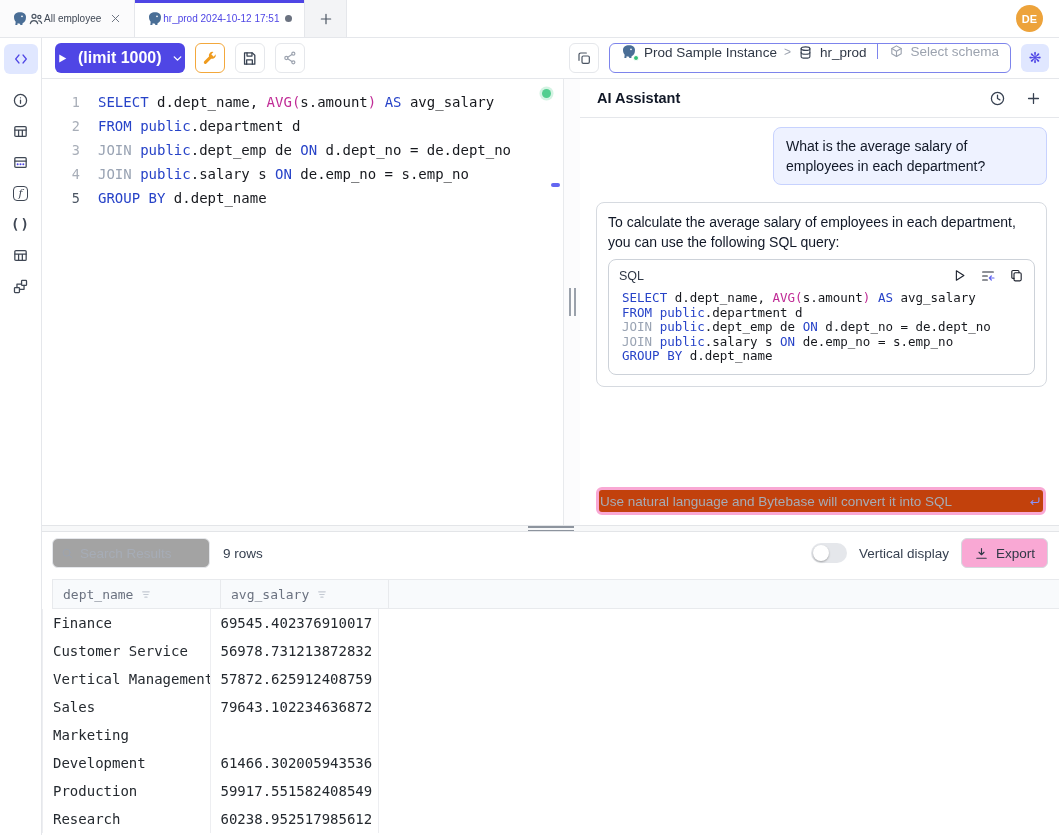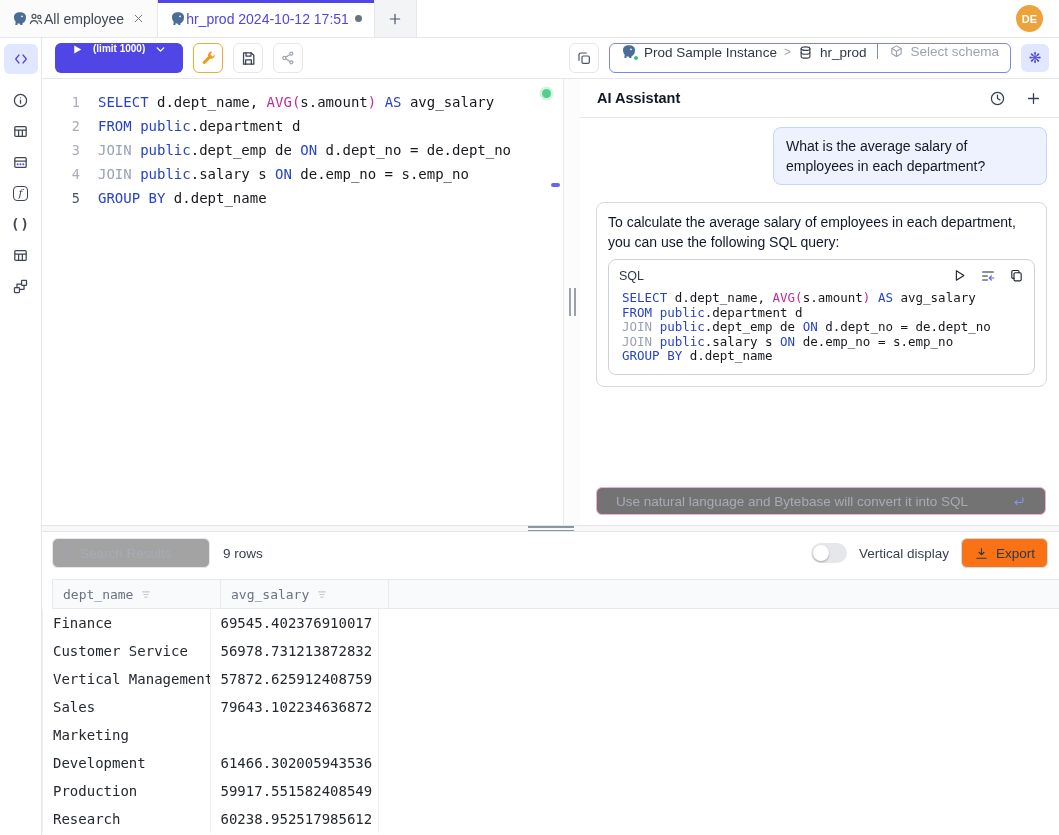--- a/index.html
+++ b/index.html
@@ -4,39 +4,39 @@
 <style>
   *{box-sizing:border-box;margin:0;padding:0}
   html,body{width:1059px;height:835px}
   body{font-family:"Liberation Sans",sans-serif;background:#fff;color:#1f2430;overflow:hidden}
   .app{position:relative;width:1059px;height:835px;background:#fff}
   svg{display:block}
   .stroke{fill:none;stroke:currentColor;stroke-width:1.8;stroke-linecap:round;stroke-linejoin:round}
 
   
   .tabbar{position:absolute;left:0;top:0;right:0;height:38px;background:#fff;border-bottom:1px solid #e5e7eb;display:flex;align-items:stretch}
-  .tab{display:flex;align-items:center;gap:0;padding:0 12px;border-right:1px solid #e5e7eb;font-size:14px;cursor:pointer}
+  .tab{display:flex;align-items:center;gap:0;padding:0 12px;border-right:1px solid #e5e7eb;font-size:10px;cursor:pointer}
   .tab--inactive{background:#fbfbfc;color:#3f4754}
   .tab--active{background:#fff;color:#4f46e5;box-shadow:inset 0 3px 0 #4f46e5}
   .tab-close{color:#6b7280;margin-left:8px;display:flex}
   .dirty-dot{width:7px;height:7px;border-radius:50%;background:#6b7280;margin-left:6px}
   .newtab{width:42px;display:flex;align-items:center;justify-content:center;background:#f3f4f6;border-right:1px solid #e5e7eb;color:#4b5563;cursor:pointer}
   .avatar{position:absolute;right:16px;top:5px;width:27px;height:27px;border-radius:50%;background:#eda33b;color:#fff;font-size:11px;font-weight:bold;display:flex;align-items:center;justify-content:center;cursor:pointer}
 
   
   .sidebar{position:absolute;left:0;top:38px;bottom:0;width:42px;background:#fff;border-right:1px solid #e5e7eb;display:flex;flex-direction:column;align-items:center}
   .side-code{margin-top:6px;width:34px;height:30px;border-radius:6px;background:#e0e7ff;color:#4f46e5;display:flex;align-items:center;justify-content:center;cursor:pointer}
   .side-icons{margin-top:17px;display:flex;flex-direction:column;gap:13px;color:#3f4754}
   .side-ic{width:18px;height:18px;display:flex;align-items:center;justify-content:center;cursor:pointer}
   .fxbox{width:15px;height:15px;border:1.6px solid currentColor;border-radius:4px;font-family:"DejaVu Serif",serif;font-style:italic;font-size:11px;display:flex;align-items:center;justify-content:center}
   .parens{font-family:"DejaVu Sans Mono",monospace;font-size:14px;font-weight:bold;letter-spacing:1px}
 
   
   .toolbar{position:absolute;left:42px;top:38px;right:0;height:41px;background:#fff;border-bottom:1px solid #e5e7eb;display:flex;align-items:center;padding:0 10px 0 13px}
-  .run-btn{height:30px;background:#4f46e5;color:#fff;border:0;border-radius:6px;display:flex;align-items:flex-start;gap:9px;padding:0 16px;font-size:10px;font-weight:bold;font-family:inherit;cursor:pointer}
+  .run-btn{height:30px;background:#4f46e5;color:#fff;border:0;border-radius:6px;display:flex;align-items:center;gap:9px;padding:0 1px;font-size:16px;font-weight:bold;font-family:inherit;cursor:pointer}
   .icon-btn{width:30px;height:30px;border:1px solid #e5e7eb;border-radius:6px;background:#fff;display:flex;align-items:center;justify-content:center;margin-left:10px;color:#374151;cursor:pointer}
   .icon-btn--wrench{border-color:#f3a83c;color:#ef9b1d}
   .icon-btn--share{color:#9ca3af}
   .tb-spacer{flex:1}
   .conn-chip{height:30px;border:1px solid #7d84ec;border-radius:6px;display:flex;align-items:flex-start;margin-left:10px;font-size:13.5px;color:#303846;background:#fff;cursor:pointer}
   .conn-main{display:flex;align-items:center;gap:7px;padding:0 11px}
   .conn-sep{color:#9ca3af;font-size:12px}
   .conn-schema{display:flex;align-items:center;gap:6px;padding:0 11px;border-left:1px solid #7d84ec;color:#9ca3af}
   .ai-btn{width:28px;height:28px;margin-left:10px;border-radius:6px;background:#e0e7ff;color:#4f46e5;display:flex;align-items:center;justify-content:center;font-size:15px;cursor:pointer}
   .pgwrap{position:relative;display:flex}
@@ -67,41 +67,41 @@
   .ai-hicons{margin-left:auto;display:flex;gap:19px;color:#374151}
   .ai-hicons .hic{cursor:pointer;display:flex}
   .ai-chat{padding:9px 12px 0 16px}
   .bubble-user{margin-left:auto;width:fit-content;max-width:274px;background:#eef2ff;border:1px solid #c7d2fe;border-radius:8px;padding:8px 12px;font-size:14px;line-height:20px;color:#111827}
   .assistant-box{margin-top:17px;border:1px solid #d6dae0;border-radius:8px;padding:9px 11px 11px 11px;font-size:14px;line-height:20px;color:#111827;background:#fff}
   .sql-block{margin-top:7px;border:1px solid #cdd2d9;border-radius:8px;background:#fff}
   .sql-head{display:flex;align-items:center;padding:6px 10px 0 10px;font-size:12.5px;color:#303846}
   .sql-head-icons{margin-left:auto;display:flex;gap:13px;color:#1f2430}
   .sql-head-icons .hic{cursor:pointer;display:flex}
   .sql-code{padding:5px 10px 10px 13px;font-family:"DejaVu Sans Mono",monospace;font-size:12.5px;line-height:14.5px;white-space:pre}
-  .ai-input{position:absolute;left:16px;right:13px;bottom:10px;height:28px;border:1px solid #f9a8d4;border-radius:6px;display:flex;align-items:center;padding:0 19px;background:#737373}
+  .ai-input{position:absolute;left:16px;right:13px;bottom:10px;height:28px;border:3px solid #f9a8d4;border-radius:6px;display:flex;align-items:center;padding:0 1px;background:#c2410c}
   .ai-input input{flex:1;border:0;outline:0;font-size:13.5px;font-family:inherit;color:#111827;background:transparent}
   .ai-input input::placeholder{color:#a6acb6}
   .enter-icon{color:#8b93f8;display:flex;cursor:pointer}
 
   
   .hsplitter{position:absolute;left:42px;top:525px;right:0;height:7px;background:#f7f8f9;border-top:1px solid #e3e5e8;border-bottom:1px solid #e3e5e8;display:flex;flex-direction:column;align-items:center;justify-content:center;gap:2px;cursor:row-resize}
   .hsplitter i{display:block;width:46px;height:1.5px;background:#8d949e}
 
   
   .results{position:absolute;left:42px;top:532px;right:0;bottom:0;background:#fff}
   .res-controls{display:flex;align-items:center;height:42px;padding:0 10px}
   .search-box{width:158px;height:30px;border:1px solid #e5e7eb;border-radius:6px;display:flex;align-items:center;gap:6px;padding:0 8px;color:#9ca3af;background:#a3a3a3}
   .search-box input{width:100%;border:0;outline:0;font-size:13.5px;font-family:inherit;color:#111827;background:transparent}
   .search-box input::placeholder{color:#a6acb6}
   .rowcount{margin-left:13px;font-size:13.5px;color:#374151}
   .res-right{margin-left:auto;display:flex;align-items:center;gap:12px;padding-right:1px}
   .toggle{width:36px;height:20px;border-radius:10px;background:#e5e7eb;position:relative;cursor:pointer}
   .toggle i{position:absolute;left:2px;top:2px;width:16px;height:16px;border-radius:50%;background:#fff;box-shadow:0 1px 2px rgba(0,0,0,.3)}
   .toggle-label{font-size:13.5px;color:#374151}
-  .export-btn{height:30px;border:1px solid #d5d9de;border-radius:6px;background:#f97316;display:flex;align-items:center;gap:7px;padding:0 12px;font-size:13.5px;color:#303846;font-family:inherit;cursor:pointer}
+  .export-btn{height:30px;border:1px solid #d5d9de;border-radius:6px;background:#f9a8d4;display:flex;align-items:center;gap:7px;padding:0 12px;font-size:13.5px;color:#303846;font-family:inherit;cursor:pointer}
 
   .tbl-head{margin:5px 0 0 10px;height:30px;background:#f8fafc;border-top:1px solid #e8eaed;border-bottom:1px solid #e8eaed;border-left:1px solid #e8eaed;display:flex;align-items:stretch;font-family:"DejaVu Sans Mono",monospace;font-size:13px;color:#6b7280}
   .th{width:168px;display:flex;align-items:center;gap:7px;padding-left:10px;border-right:1px solid #e8eaed;cursor:pointer}
   .sort-ic{color:#c3c9d2;display:flex}
   .tbl-body{width:337px;border-left:1px solid #edeef1;border-right:1px solid #edeef1;font-family:"DejaVu Sans Mono",monospace;font-size:14px;color:#24292f}
   .tr{height:28px;display:flex;align-items:stretch;cursor:pointer}
   .td{width:168px;display:flex;align-items:center;padding-left:10px;overflow:hidden;white-space:nowrap}
   .td:first-child{border-right:1px solid #edeef1}
 </style>
 </head>

